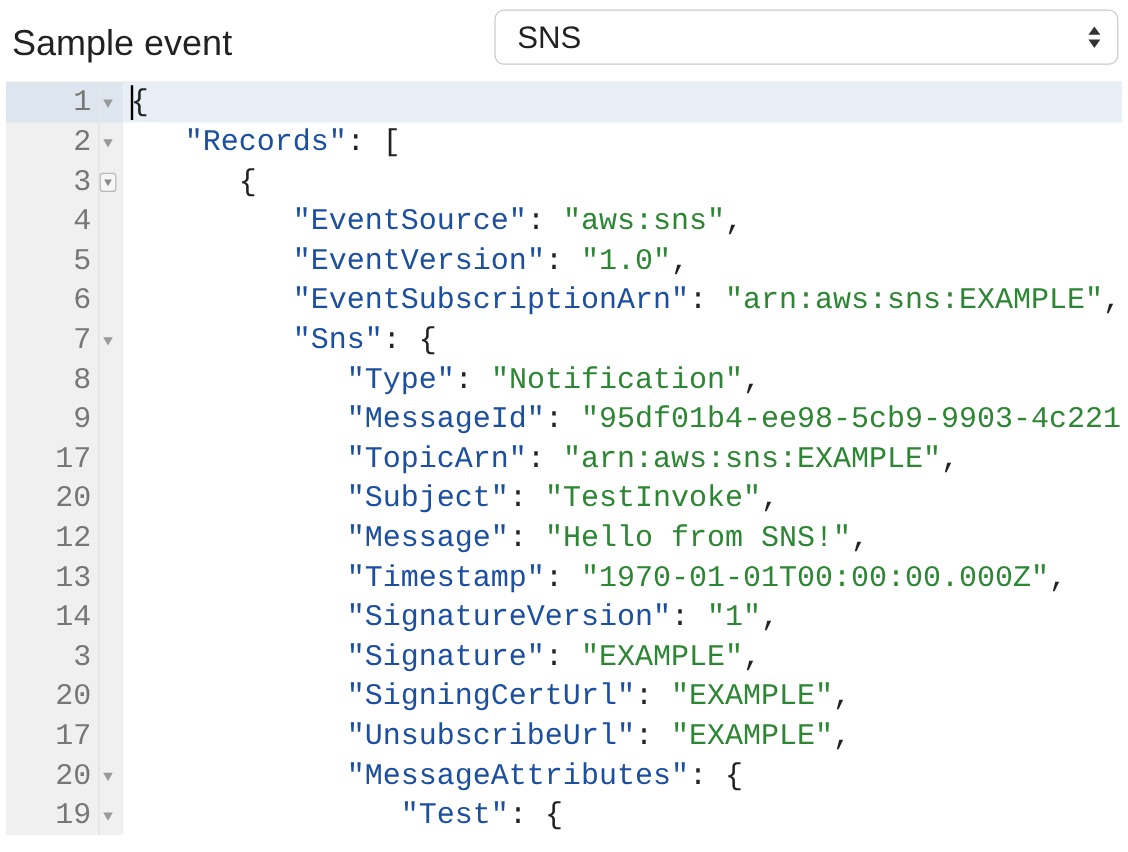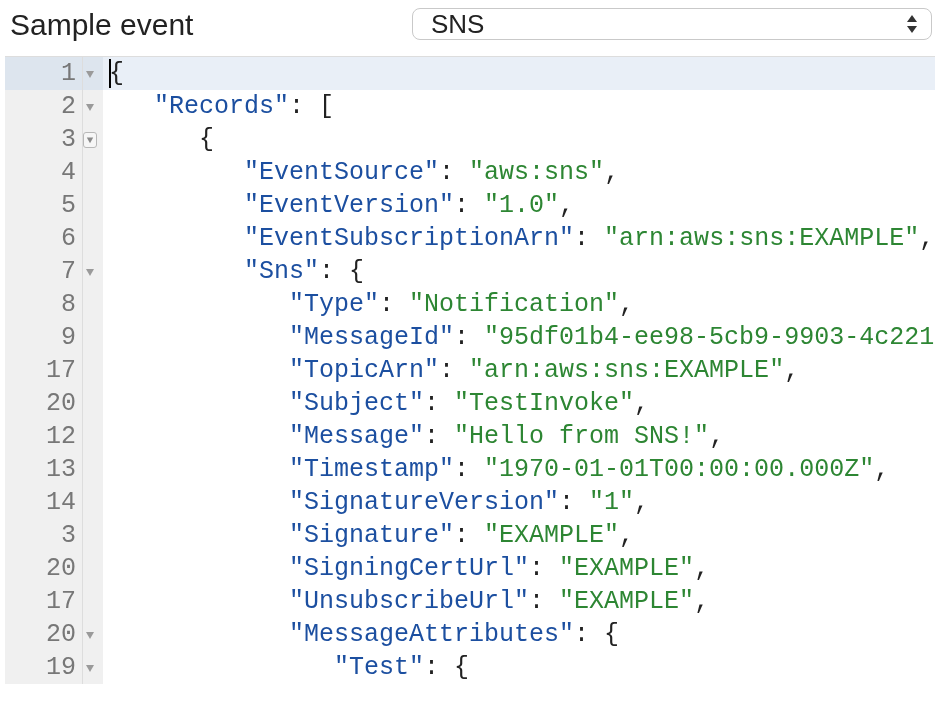--- a/index.html
+++ b/index.html
@@ -5,38 +5,38 @@
   * { box-sizing: border-box; }
   html, body {
     margin: 0; padding: 0;
     width: 940px; height: 710px;
     background: #fff;
     font-family: "Helvetica Neue", Arial, sans-serif;
     overflow: hidden;
   }
   .header {
     display: flex;
-    align-items: flex-start;
+    align-items: flex-end;
     padding: 8px 8px 14px 8px;
   }
   .header-label {
     flex: 0 0 auto;
     font-size: 30px;
     color: #222;
     font-weight: 400;
     padding-left: 2px;
   }
   .header-spacer { flex: 1 1 auto; }
   .select-wrap {
     flex: 0 0 520px;
     position: relative;
   }
   .select {
     width: 100%;
-    height: 32px;
+    height: 46px;
     border: 1px solid #c9c9c9;
     border-radius: 8px;
     background: #fff;
     padding: 0 40px 0 18px;
     font-size: 26px;
     color: #222;
     display: flex;
     align-items: center;
     cursor: pointer;
     user-select: none;

